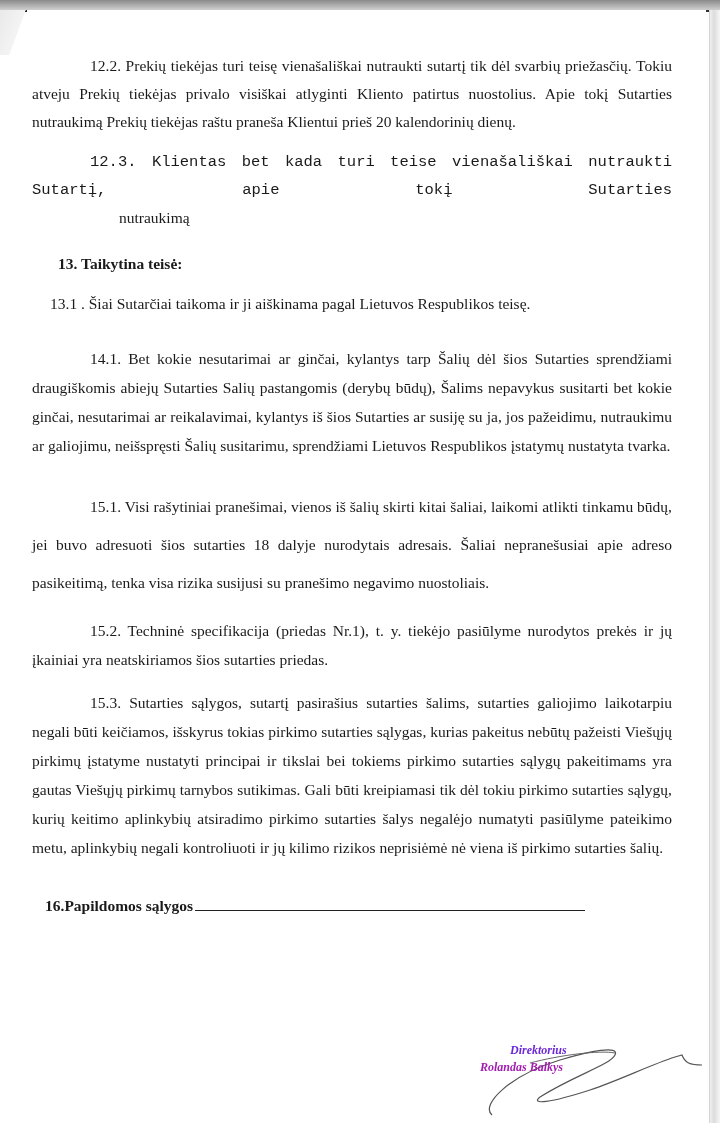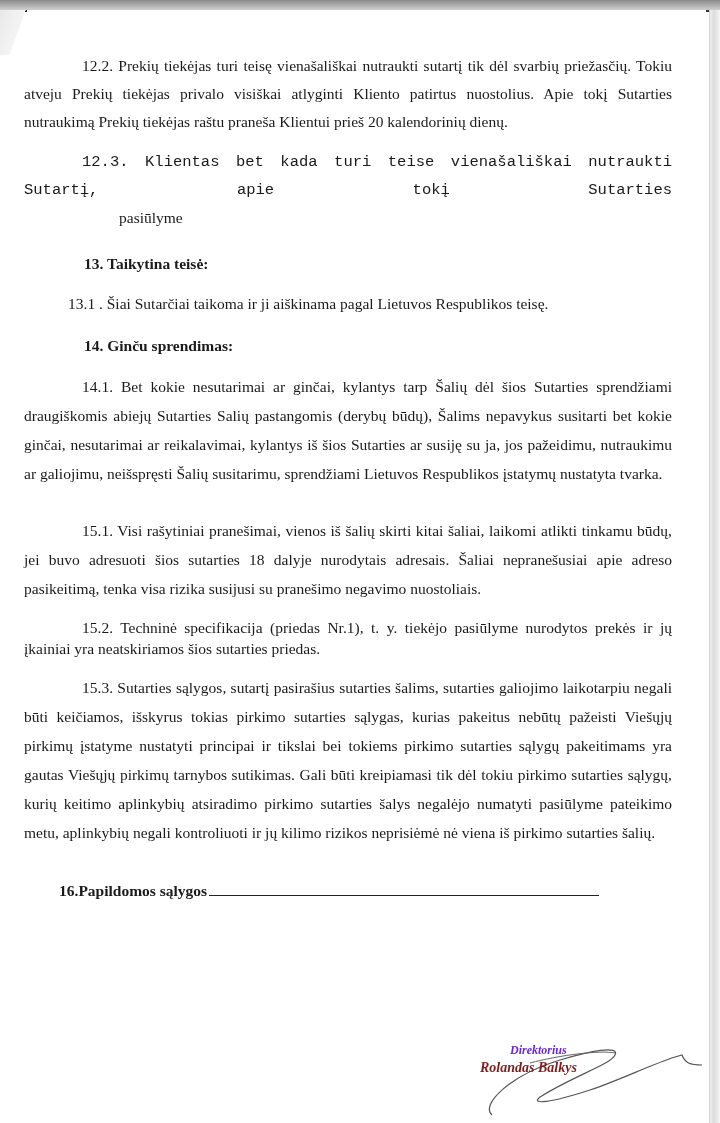--- a/index.html
+++ b/index.html
@@ -27,84 +27,83 @@
     .scan-right-edge {
       position: absolute; right: 0; top: 10px; width: 10px; height: 1113px;
       background: linear-gradient(90deg, #f0f0f0, #dcdcdc 40%, #f6f6f6);
       border-left: 1px solid #d4d4d4;
     }
     .doc {
       position: absolute; left: 24px; top: 52px; width: 648px;
       font-size: 15.5px; line-height: 28px;
     }
     p { margin: 0; text-align: justify; }
-    .indent { text-indent: 58px; }
+    .indent { text-indent: 58px; margin-left: 8px; }
     .gap { height: 12px; }
     .heading {
-      font-weight: bold; margin-left: 60px; font-size: 15.5px;
+      font-weight: bold; margin-left: 34px; font-size: 15.5px;
     }
-    .sub-indent { margin-left: 44px; }
+    .sub-indent { margin-left: 26px; }
     .hang { padding-left: 95px; }
     .sign-line {
       display: inline-block; width: 390px; border-bottom: 1.5px solid #222;
       vertical-align: baseline; margin-left: 2px; height: 14px;
     }
     .signature {
       position: absolute; left: 470px; top: 1035px; width: 240px; height: 88px;
     }
     .stamp-title {
       position: absolute; left: 40px; top: 8px;
       font-family: "Liberation Serif", serif; font-style: italic; font-weight: bold;
       font-size: 12px; color: #6d28d9;
     }
     .stamp-name {
       position: absolute; left: 10px; top: 25px;
       font-family: "Liberation Serif", serif; font-style: italic; font-weight: bold;
-      font-size: 14px; color: #7f1d1d;
+      font-size: 12px; color: #a21caf;
     }
     .sig-svg { position: absolute; left: 0; top: 0; }
   </style>
 </head>
 <body>
 
 <div class="scan-top"></div>
 <div class="scan-top-line"></div>
 <div class="scan-top-line-r"></div>
 <div class="scan-corner"></div>
 <div class="scan-right-edge"></div>
 
 <div class="doc">
 
   <p class="indent">12.2. Prekių tiekėjas turi teisę vienašališkai nutraukti sutartį tik dėl svarbių priežasčių. Tokiu atveju Prekių tiekėjas privalo visiškai atlyginti Kliento patirtus nuostolius. Apie tokį Sutarties nutraukimą Prekių tiekėjas raštu praneša Klientui prieš 20 kalendorinių dienų.</p>
   <div class="gap"></div>
 
   <p class="indent" style="text-align:justify; text-align-last:justify;font-family:Liberation Mono, monospace;">12.3.  Klientas bet kada turi teise vienašališkai nutraukti Sutartį, apie tokį Sutarties</p>
-  <p class="hang">pasiūlyme</p>
+  <p class="hang">nutraukimą</p>
   <div class="gap" style="height:18px"></div>
 
   <p class="heading">13. Taikytina teisė:</p>
   <div class="gap" style="height:12px"></div>
   <p class="sub-indent">13.1 . Šiai Sutarčiai taikoma ir ji aiškinama pagal Lietuvos Respublikos teisę.</p>
   <div class="gap" style="height:14px"></div>
 
-  <p class="heading">14. Ginču sprendimas:</p>
   <div class="gap" style="height:12px"></div>
   <p class="indent" style="line-height:29px">14.1. Bet kokie nesutarimai ar ginčai, kylantys tarp Šalių dėl šios Sutarties sprendžiami draugiškomis abiejų Sutarties Salių pastangomis (derybų būdų), Šalims nepavykus susitarti bet kokie ginčai, nesutarimai ar reikalavimai, kylantys iš šios Sutarties ar susiję su ja, jos pažeidimu, nutraukimu ar galiojimu, neišspręsti Šalių susitarimu, sprendžiami Lietuvos Respublikos įstatymų nustatyta tvarka.</p>
   <div class="gap" style="height:14px"></div>
 
   <div class="gap" style="height:14px"></div>
-  <p class="indent" style="line-height:29px">15.1. Visi rašytiniai pranešimai, vienos iš šalių skirti kitai šaliai, laikomi atlikti  tinkamu būdų, jei buvo adresuoti šios sutarties 18 dalyje nurodytais adresais. Šaliai nepranešusiai apie adreso pasikeitimą, tenka visa rizika susijusi su pranešimo negavimo nuostoliais.</p>
+  <p class="indent" style="line-height:38px">15.1. Visi rašytiniai pranešimai, vienos iš šalių skirti kitai šaliai, laikomi atlikti  tinkamu būdų, jei buvo adresuoti šios sutarties 18 dalyje nurodytais adresais. Šaliai nepranešusiai apie adreso pasikeitimą, tenka visa rizika susijusi su pranešimo negavimo nuostoliais.</p>
   <div class="gap" style="height:14px"></div>
-  <p class="indent" style="line-height:21px">15.2. Techninė specifikacija (priedas Nr.1), t. y. tiekėjo pasiūlyme nurodytos prekės ir jų įkainiai yra neatskiriamos šios  sutarties priedas.</p>
+  <p class="indent" style="line-height:29px">15.2. Techninė specifikacija (priedas Nr.1), t. y. tiekėjo pasiūlyme nurodytos prekės ir jų įkainiai yra neatskiriamos šios  sutarties priedas.</p>
   <div class="gap" style="height:14px"></div>
   <p class="indent" style="line-height:29px">15.3. Sutarties sąlygos, sutartį pasirašius sutarties šalims, sutarties galiojimo laikotarpiu negali būti keičiamos, išskyrus tokias pirkimo sutarties sąlygas, kurias pakeitus nebūtų pažeisti Viešųjų pirkimų įstatyme nustatyti principai ir tikslai bei tokiems pirkimo sutarties sąlygų pakeitimams yra gautas Viešųjų pirkimų tarnybos sutikimas. Gali būti kreipiamasi tik dėl tokiu pirkimo sutarties sąlygų, kurių keitimo aplinkybių atsiradimo pirkimo sutarties šalys negalėjo numatyti pasiūlyme pateikimo metu, aplinkybių negali kontroliuoti ir jų kilimo rizikos neprisiėmė nė viena iš pirkimo  sutarties šalių.</p>
   <div class="gap" style="height:14px"></div>
   <div class="gap" style="height:16px"></div>
 
-  <p class="heading" style="margin-left:35px">
+  <p class="heading" style="margin-left:21px">
     <span>16.Papildomos sąlygos</span><span class="sign-line"></span>
   </p>
 </div>
 
 <div class="signature">
   <svg class="sig-svg" width="240" height="88" viewBox="0 0 240 88">
     <path d="M22 80 C 10 70, 40 40, 90 25 C 120 16, 150 10, 145 20 C 140 30, 105 40, 70 62 C 60 70, 80 68, 120 55 C 150 45, 180 30, 205 22 L 212 20 C 215 28, 220 30, 232 30" fill="none" stroke="#555" stroke-width="1.2"></path>
     <path d="M60 28 C 90 20, 130 15, 145 18" fill="none" stroke="#666" stroke-width="1"></path>
   </svg>
   <div class="stamp-title">Direktorius</div>

